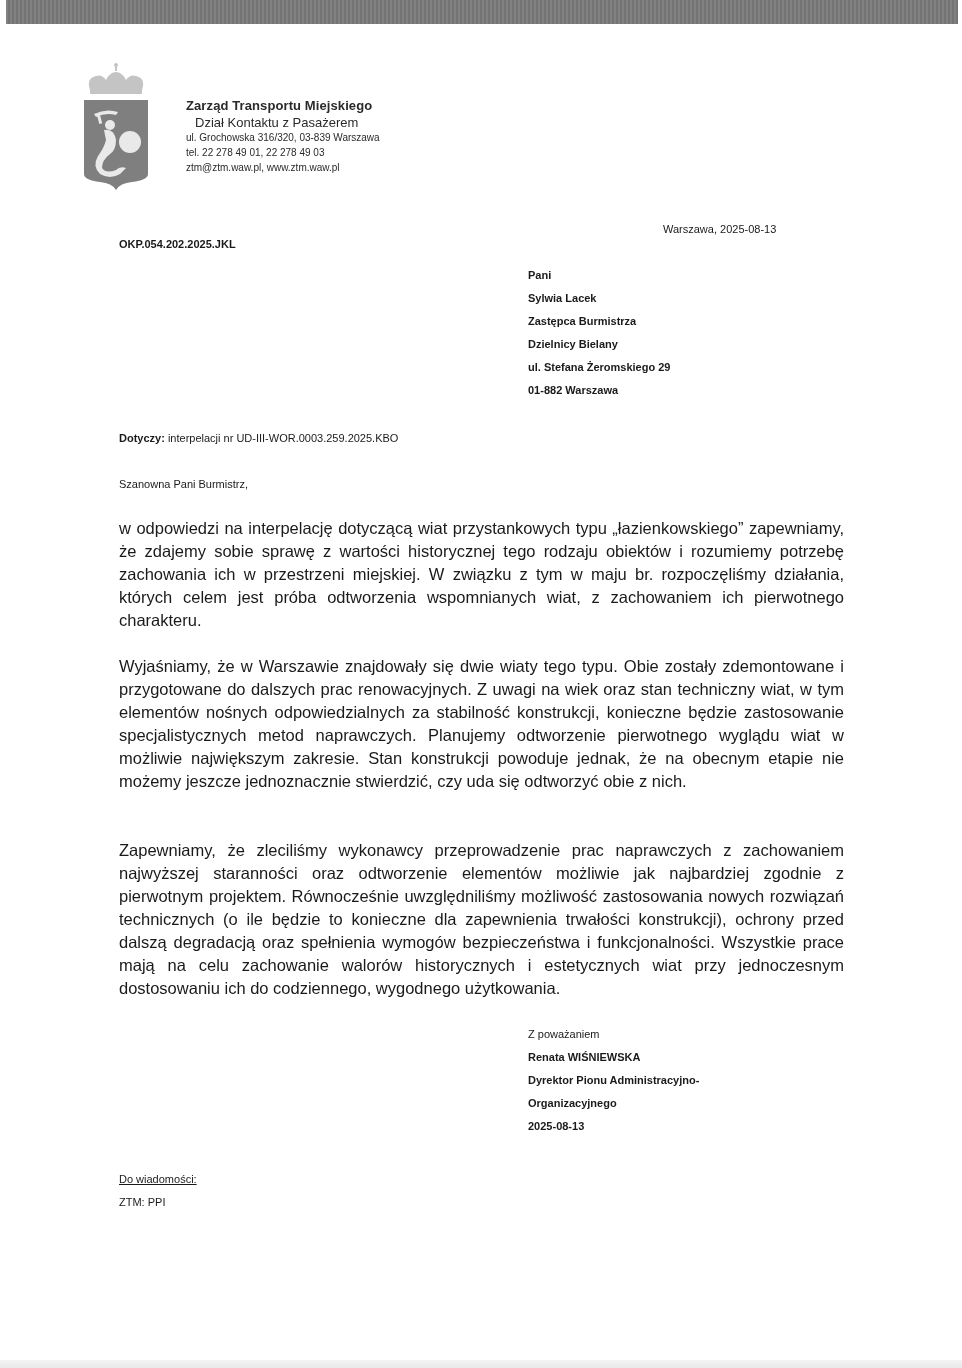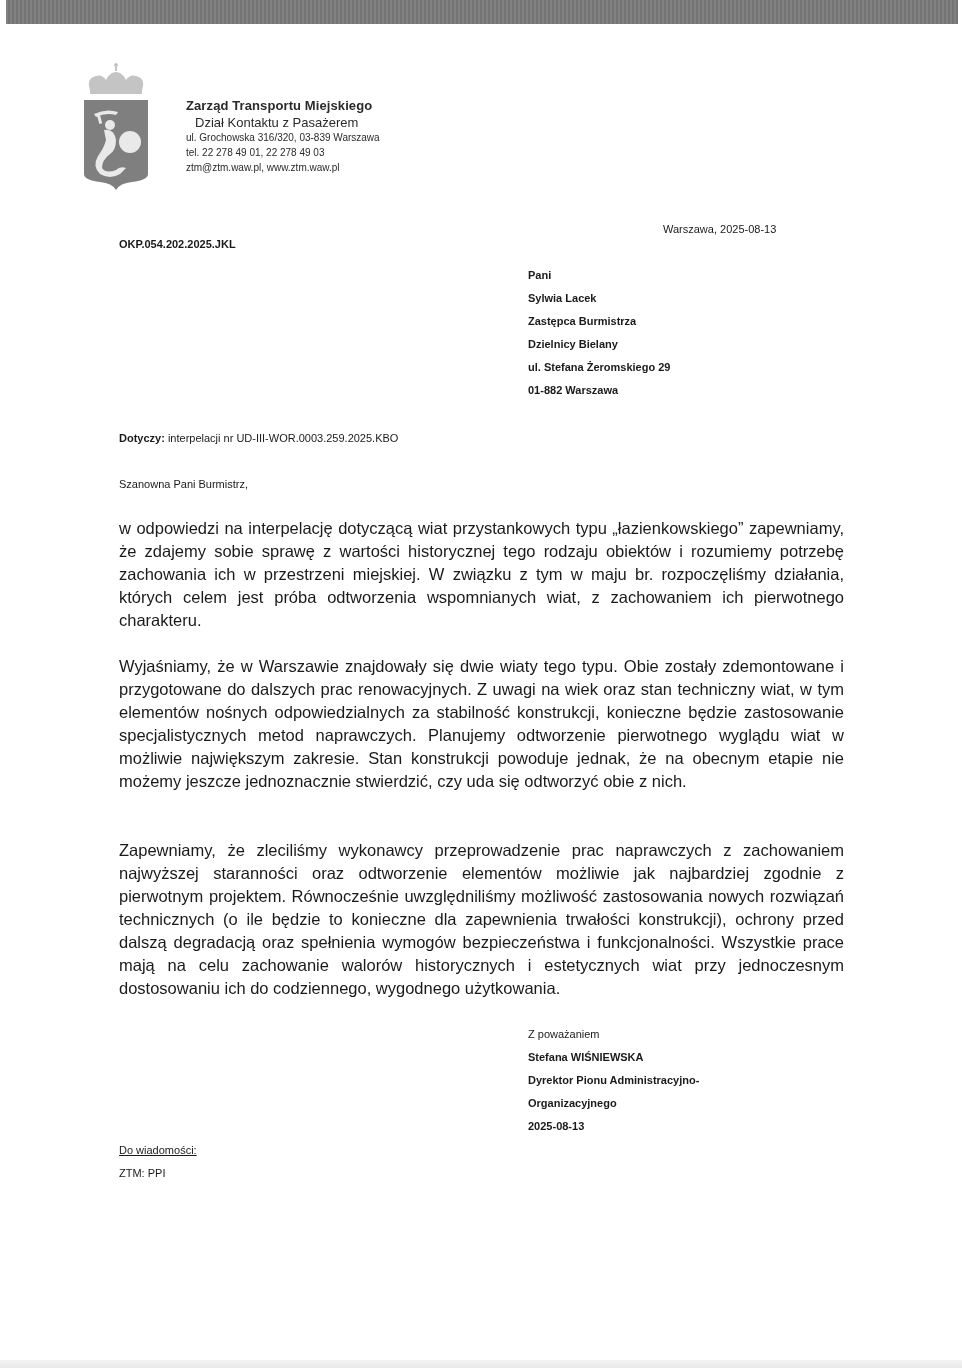--- a/index.html
+++ b/index.html
@@ -24,21 +24,21 @@
     .refno { left: 119px; top: 233px; }
     .recipient { left: 528px; top: 264px; }
     .subject { left: 119px; top: 427px; }
     .salutation { left: 119px; top: 473px; }
     .para { position: absolute; left: 119px; width: 725px; font-size: 16.5px; line-height: 23px; text-align: justify; }
     .p1 { top: 517px; }
     .p2 { top: 655px; }
     .p3 { top: 839px; }
     .signature { left: 528px; top: 1023px; }
     .cc { left: 119px; top: 1139px; }
-    .underline { text-decoration: underline; }
+    .underline { text-decoration: underline; margin-top: 29px; }
   </style>
 </head>
 <body>
 
 <div class="scan-bar"></div>
 
 <div class="emblem">
   <svg width="72" height="128" viewBox="0 0 72 128">
 
     <g fill="#c4c4c4">
@@ -83,21 +83,21 @@
 <div class="abs subject"><span class="bold">Dotyczy:</span><span> interpelacji nr UD-III-WOR.0003.259.2025.KBO</span></div>
 
 <div class="abs salutation">Szanowna Pani Burmistrz,</div>
 
 <div class="para p1">w odpowiedzi na interpelację dotyczącą wiat przystankowych typu „łazienkowskiego” zapewniamy, że zdajemy sobie sprawę z wartości historycznej tego rodzaju obiektów i rozumiemy potrzebę zachowania ich w przestrzeni miejskiej.  W związku z tym w maju br. rozpoczęliśmy działania, których celem jest próba odtworzenia wspomnianych wiat, z zachowaniem ich pierwotnego charakteru.</div>
 <div class="para p2">Wyjaśniamy, że w Warszawie znajdowały się dwie wiaty tego typu. Obie zostały zdemontowane i przygotowane do dalszych prac renowacyjnych. Z uwagi na wiek oraz stan techniczny wiat, w tym elementów nośnych odpowiedzialnych za stabilność konstrukcji, konieczne będzie zastosowanie specjalistycznych metod naprawczych. Planujemy odtworzenie pierwotnego wyglądu wiat w możliwie największym zakresie. Stan konstrukcji powoduje jednak, że na obecnym etapie nie możemy jeszcze jednoznacznie stwierdzić, czy uda się odtworzyć obie z nich.</div>
 <div class="para p3">Zapewniamy, że zleciliśmy wykonawcy przeprowadzenie prac naprawczych z zachowaniem najwyższej staranności oraz odtworzenie elementów możliwie jak najbardziej zgodnie z pierwotnym projektem. Równocześnie uwzględniliśmy możliwość zastosowania nowych rozwiązań technicznych (o ile będzie to konieczne dla zapewnienia trwałości konstrukcji), ochrony przed dalszą degradacją oraz spełnienia wymogów bezpieczeństwa i funkcjonalności. Wszystkie prace mają na celu zachowanie walorów historycznych i estetycznych wiat przy jednoczesnym dostosowaniu ich do codziennego, wygodnego użytkowania.</div>
 
 <div class="abs signature">
   <div>Z poważaniem</div>
-  <div class="bold">Stefana WIŚNIEWSKA</div>
+  <div class="bold">Renata WIŚNIEWSKA</div>
   <div class="bold">Dyrektor Pionu Administracyjno-</div>
   <div class="bold">Organizacyjnego</div>
   <div class="bold">2025-08-13</div>
 </div>
 
 <div class="abs cc">
   <div class="underline">Do wiadomości:</div>
   <div>ZTM: PPI</div>
 </div>
 

